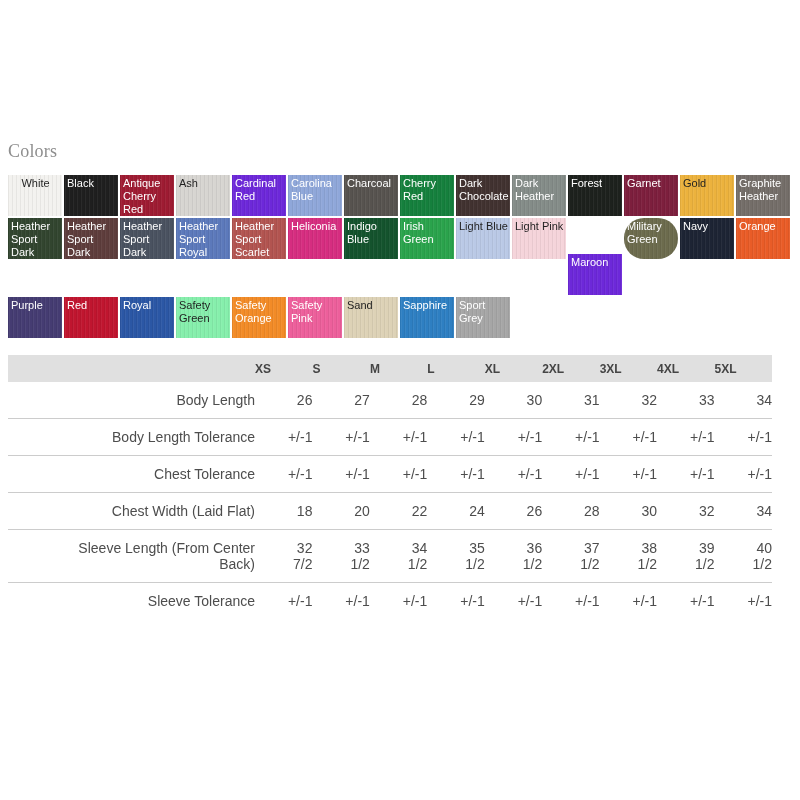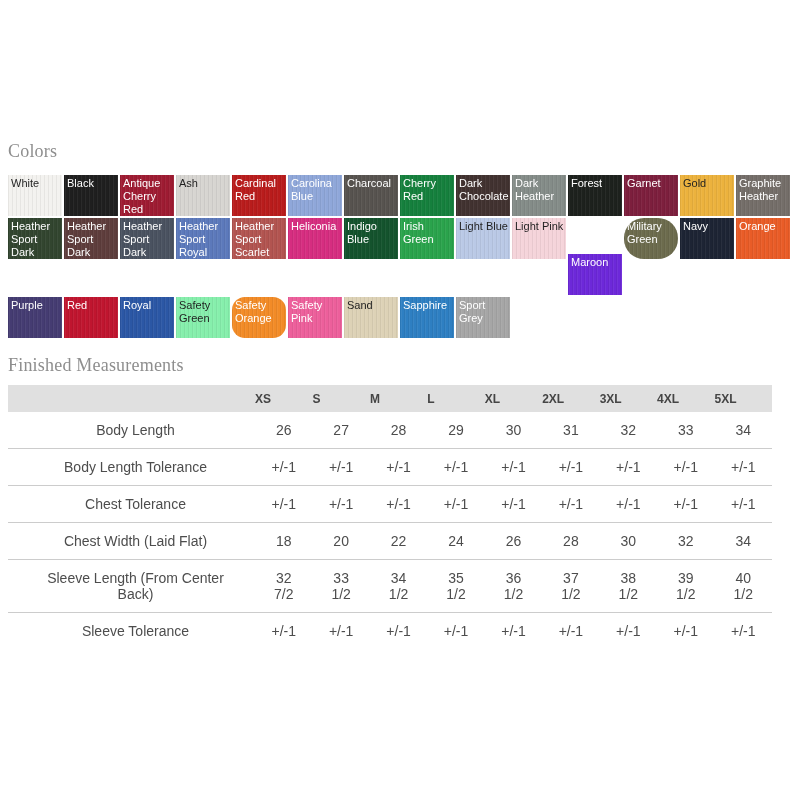--- a/index.html
+++ b/index.html
@@ -64,50 +64,50 @@
     font-weight: bold;
     color: #454545;
     text-align: left;
     padding: 0;
     font-size: 12px;
     margin-top: 48px;
   }
   thead th.label-head { padding-left: 8px; }
   tbody tr { border-bottom: 1px solid #cccccc; }
   tbody tr:last-child { border-bottom: none; }
-  tbody td { padding: 10px 0; text-align: center; vertical-align: middle; }
+  tbody td { padding: 10px 0; text-align: right; vertical-align: middle; }
   tbody td.row-label { padding-left: 8px; }
   tbody td.row-label .label-text { display: inline-block; max-width: 195px; }
   tbody td .val { display: inline-block; max-width: 32px; white-space: normal; }
 </style>
 </head>
 <body>
 
 <div class="content">
 
   <div class="colors">
     <h2 id="colors-heading" class="section-heading">Colors</h2>
     <div id="swatch-grid" class="swatch-grid">
-        <div class="swatch" style="background: rgb(243, 242, 239); color: rgb(31, 31, 31);">
+        <div class="swatch" style="background: rgb(243, 242, 239); color: rgb(31, 31, 31); text-align: center;">
           <span class="rib"></span>
           <span class="swatch-label">White</span>
         </div>
         <div class="swatch" style="background: rgb(31, 31, 31); color: rgb(255, 255, 255);">
           <span class="rib"></span>
           <span class="swatch-label">Black</span>
         </div>
         <div class="swatch" style="background: rgb(158, 27, 50); color: rgb(255, 255, 255);">
           <span class="rib"></span>
           <span class="swatch-label">Antique Cherry Red</span>
         </div>
         <div class="swatch" style="background: rgb(215, 213, 209); color: rgb(31, 31, 31);">
           <span class="rib"></span>
           <span class="swatch-label">Ash</span>
         </div>
-        <div class="swatch" style="background: #b91c1c; color: rgb(255, 255, 255);">
+        <div class="swatch" style="background: #6d28d9; color: rgb(255, 255, 255);">
           <span class="rib"></span>
           <span class="swatch-label">Cardinal Red</span>
         </div>
         <div class="swatch" style="background: rgb(143, 167, 217); color: rgb(255, 255, 255);">
           <span class="rib"></span>
           <span class="swatch-label">Carolina Blue</span>
         </div>
         <div class="swatch" style="background: rgb(87, 83, 79); color: rgb(255, 255, 255);">
           <span class="rib"></span>
           <span class="swatch-label">Charcoal</span>
@@ -205,21 +205,21 @@
           <span class="swatch-label">Red</span>
         </div>
         <div class="swatch" style="background: rgb(43, 87, 165); color: rgb(255, 255, 255);">
           <span class="rib"></span>
           <span class="swatch-label">Royal</span>
         </div>
         <div class="swatch" style="background: #86efac; color: rgb(31, 31, 31);">
           <span class="rib"></span>
           <span class="swatch-label">Safety Green</span>
         </div>
-        <div class="swatch" style="background: rgb(242, 139, 39); color: rgb(255, 255, 255); border-radius: 13px;">
+        <div class="swatch" style="background: rgb(242, 139, 39); color: rgb(255, 255, 255);">
           <span class="rib"></span>
           <span class="swatch-label">Safety Orange</span>
         </div>
         <div class="swatch" style="background: rgb(237, 95, 155); color: rgb(255, 255, 255);">
           <span class="rib"></span>
           <span class="swatch-label">Safety Pink</span>
         </div>
         <div class="swatch" style="background: rgb(221, 210, 182); color: rgb(31, 31, 31);">
           <span class="rib"></span>
           <span class="swatch-label">Sand</span>
@@ -229,21 +229,20 @@
           <span class="swatch-label">Sapphire</span>
         </div>
         <div class="swatch" style="background: rgb(166, 166, 166); color: rgb(255, 255, 255);">
           <span class="rib"></span>
           <span class="swatch-label">Sport Grey</span>
         </div>
       </div>
   </div>
 
   <div class="measurements">
-    <h2 id="measurements-heading" class="section-heading">Finished Measurements</h2>
     <table class="measure-table">
       <colgroup>
         <col class="label-col">
       </colgroup>
       <thead>
         <tr id="measure-head">
           <th class="label-head"></th>
         <th>XS</th>
             <th>S</th>
             <th>M</th>

